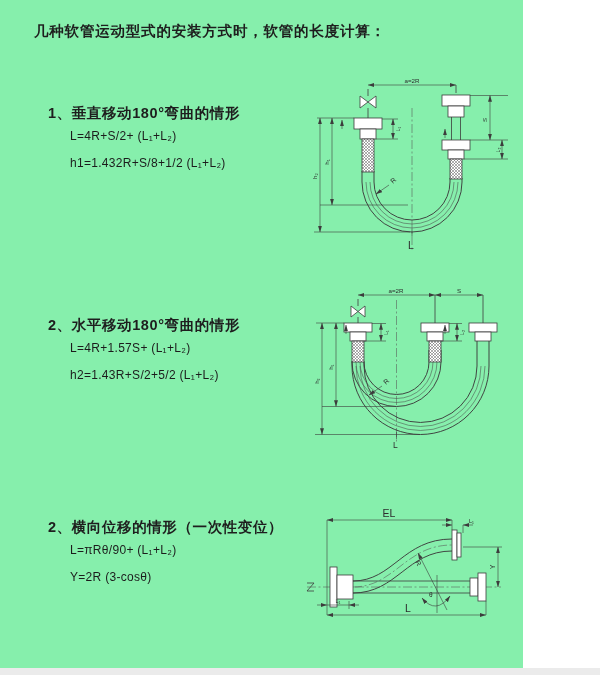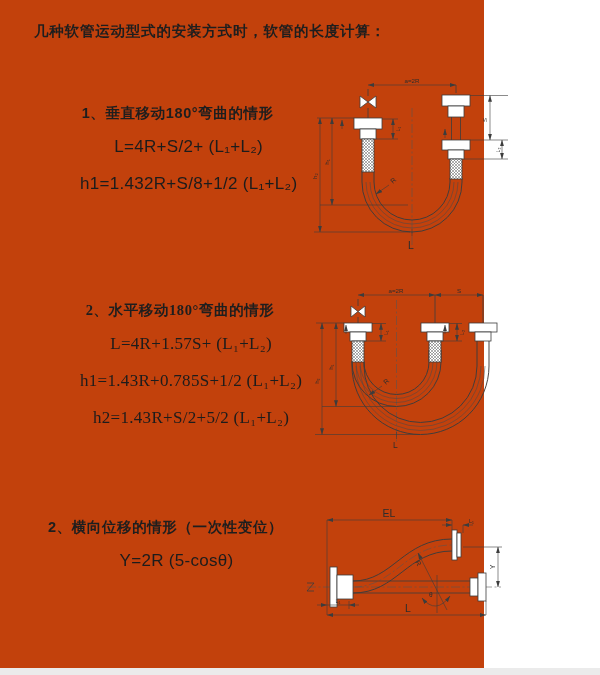--- a/index.html
+++ b/index.html
@@ -1,22 +1,22 @@
 <!DOCTYPE html>
 <html><head>
 <meta charset="utf-8">
 <style>
   html,body{margin:0;padding:0;}
   body{width:600px;height:675px;background:#ffffff;font-family:"Liberation Sans",sans-serif;color:#222;overflow:hidden;}
-  .doc{position:relative;width:484px;height:675px;background:#c2410c;}
+  .doc{position:relative;width:523px;height:675px;background:#86efac;}
   .title{position:absolute;left:34px;top:22px;font-size:14.5px;font-weight:700;letter-spacing:.8px;color:#1e1e1e;}
-  .sec{position:absolute;left:48px;text-align:center;}
+  .sec{position:absolute;left:48px;}
   .sec .h{margin:0;font-size:14.5px;font-weight:700;letter-spacing:.6px;color:#1e1e1e;}
-  .sec .f{margin:10px;padding-left:22px;font-size:17px;line-height:27px;letter-spacing:.3px;color:#1c1c1c;white-space:nowrap;}
-  .s1{top:104px;} .s2{top:301px;font-family:Liberation Serif, serif;} .s3{top:518px;}
+  .sec .f{margin:0;padding-left:22px;font-size:12px;line-height:27px;letter-spacing:.3px;color:#1c1c1c;white-space:nowrap;}
+  .s1{top:104px;} .s2{top:316px;} .s3{top:518px;}
   .dg{position:absolute;}
   svg{overflow:visible;}
   svg text{font-family:"Liberation Sans",sans-serif;fill:#2d2d2d;}
   .t10{font-size:10.5px;} .t8{font-size:8.5px;} .t7{font-size:7px;} .t65{font-size:6.5px;}
   .t6{font-size:6.2px;} .t55{font-size:5.5px;} .t5{font-size:5px;}
   .ln{stroke:#3c3c3c;stroke-width:.8;fill:none;}
   .ln2{stroke:#3c3c3c;stroke-width:.95;fill:none;}
   .thin{stroke:#4a4a4a;stroke-width:.55;fill:none;}
   .dim{stroke:#3c3c3c;stroke-width:.6;fill:none;}
   .cl{stroke:#555;stroke-width:.55;fill:none;stroke-dasharray:9 2.5 2 2.5;}
@@ -32,27 +32,27 @@
 
   <section class="sec s1">
     <h2 class="h">1、垂直移动180°弯曲的情形</h2>
     <div class="f">L=4R+S/2+ (L₁+L₂)</div>
     <div class="f">h1=1.432R+S/8+1/2 (L₁+L₂)</div>
   </section>
 
   <section class="sec s2">
     <h2 class="h">2、水平移动180°弯曲的情形</h2>
     <div class="f">L=4R+1.57S+ (L₁+L₂)</div>
-    <div class="f">h1=1.43R+0.785S+1/2 (L₁+L₂)</div>
     <div class="f">h2=1.43R+S/2+5/2 (L₁+L₂)</div>
   </section>
 
   <section class="sec s3">
     <h2 class="h">2、横向位移的情形（一次性变位）</h2>
-    <div class="f">Y=2R (5-cosθ)</div>
+    <div class="f">L=πRθ/90+ (L₁+L₂)</div>
+    <div class="f">Y=2R (3-cosθ)</div>
   </section>
 
   <svg class="dg" style="left:312px;top:72px;" width="288" height="186" viewBox="0 0 288 186">
     <defs>
       <marker id="a1" viewBox="0 0 10 7" refX="9.5" refY="3.5" markerWidth="6.5" markerHeight="4.6" markerUnits="userSpaceOnUse" orient="auto-start-reverse">
         <path d="M0,0.5 L10,3.5 L0,6.5 Z" fill="#3c3c3c"></path>
       </marker>
       <pattern id="h1p" width="3" height="3" patternUnits="userSpaceOnUse">
         <rect width="3" height="3" fill="#fff"></rect>
         <path d="M0,0 L3,3 M3,0 L0,3" stroke="#5f5f5f" stroke-width="0.5"></path>

